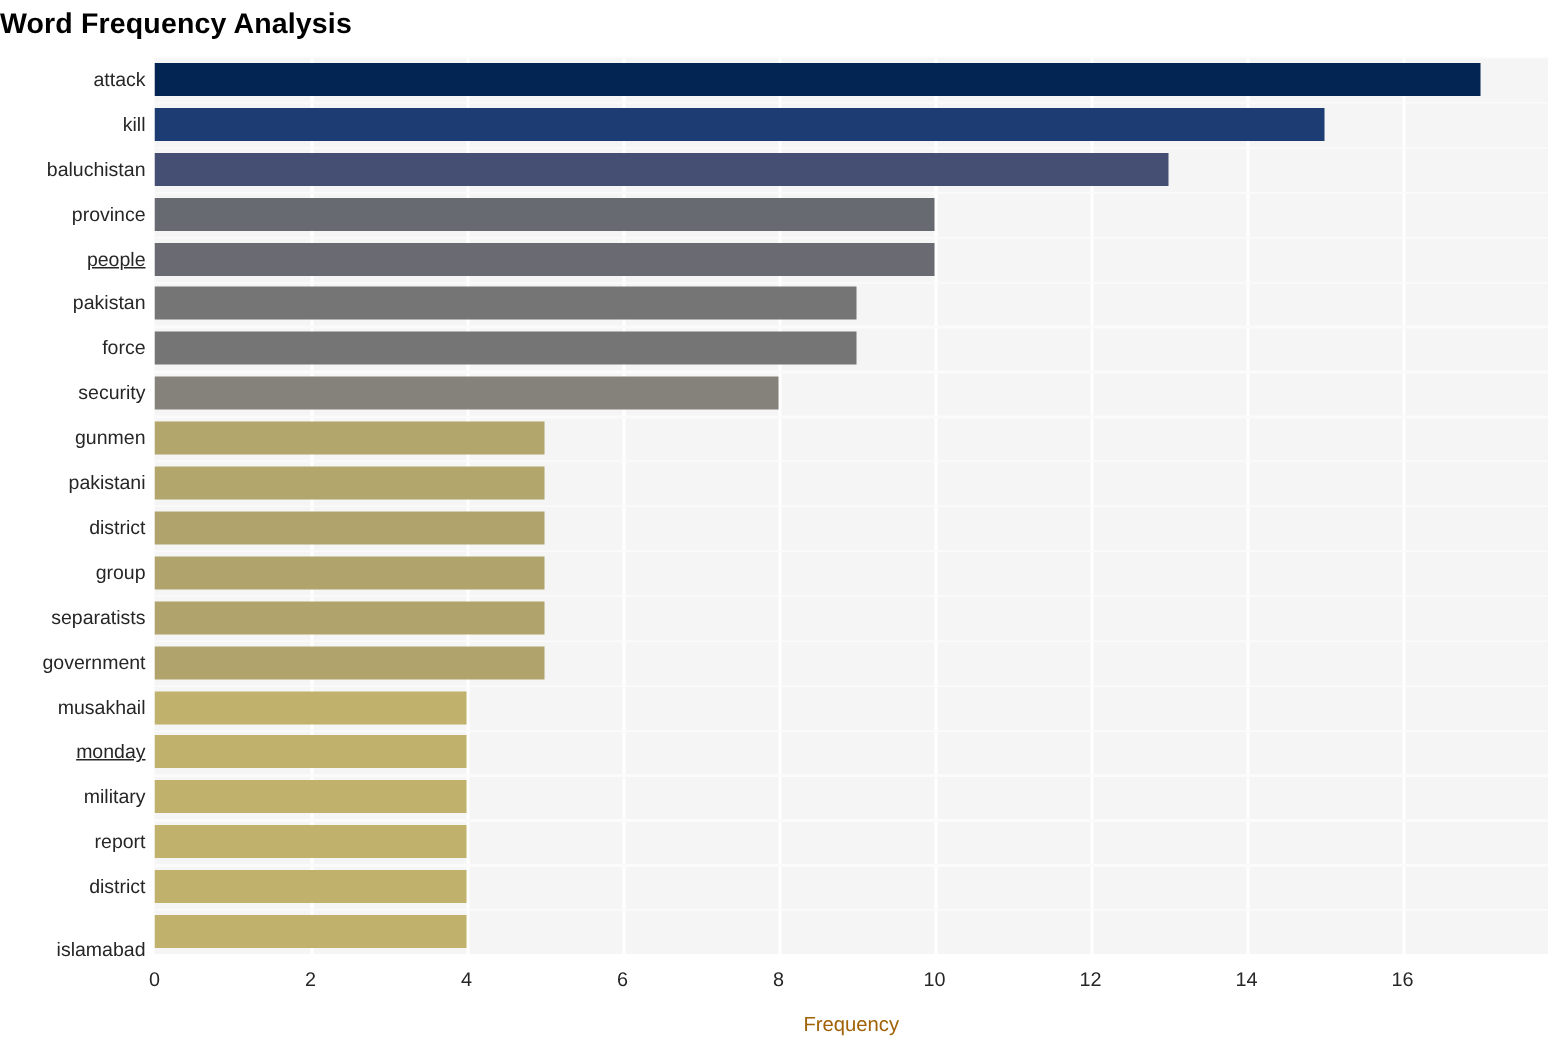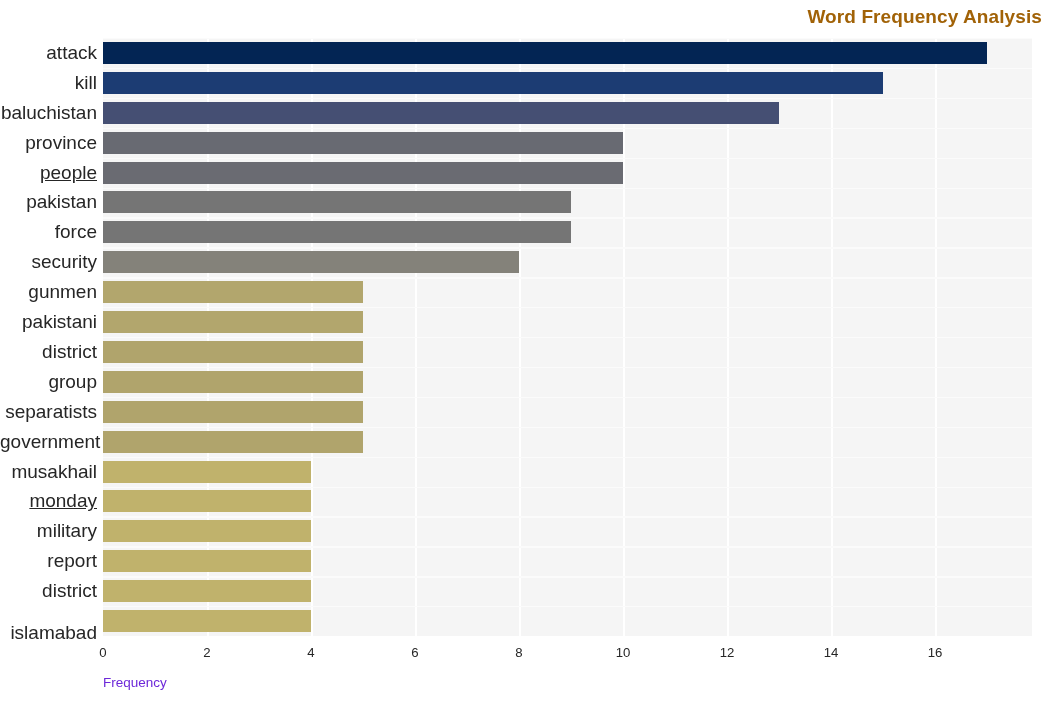--- a/index.html
+++ b/index.html
@@ -19,24 +19,24 @@
     left: 0; top: 0;
     width: 1042px;
     height: 701px;
     background: #ffffff;
   }
   #chart-title {
     position: absolute;
     left: 0;
     top: 6px;
     width: 1042px;
-    text-align: right;
+    text-align: left;
     font-size: 19px;
     font-weight: bold;
-    color: #a16207;
+    color: #000000;
     letter-spacing: 0.1px;
   }
   
   #plot-area {
     position: absolute;
     left: 103px;
     top: 38px;
     width: 929px;
     height: 598px;
     background: #f5f5f5;
@@ -66,21 +66,21 @@
     left: 0;
     top: 38px;
     width: 97px;
     height: 598px;
   }
   .ylabel {
     position: absolute;
     right: 0;
     width: 97px;
     text-align: right;
-    font-size: 19px;
+    font-size: 13px;
     color: #262626;
     line-height: 14px;
     white-space: nowrap;
   }
   #x-labels {
     position: absolute;
     left: 0;
     top: 645px;
     width: 1042px;
     height: 20px;
@@ -92,22 +92,23 @@
     color: #262626;
     text-align: center;
     transform: translateX(-50%);
     white-space: nowrap;
   }
   #x-axis-title {
     position: absolute;
     left: 103px;
     width: 929px;
     top: 675px;
+    text-align: center;
     font-size: 13.5px;
-    color: #6d28d9;
+    color: #a16207;
   }
 </style>
 </head>
 <body>
 
 <div id="figure">
 
   <div id="chart-title">Word Frequency Analysis</div>
 
   <div id="plot-area">

